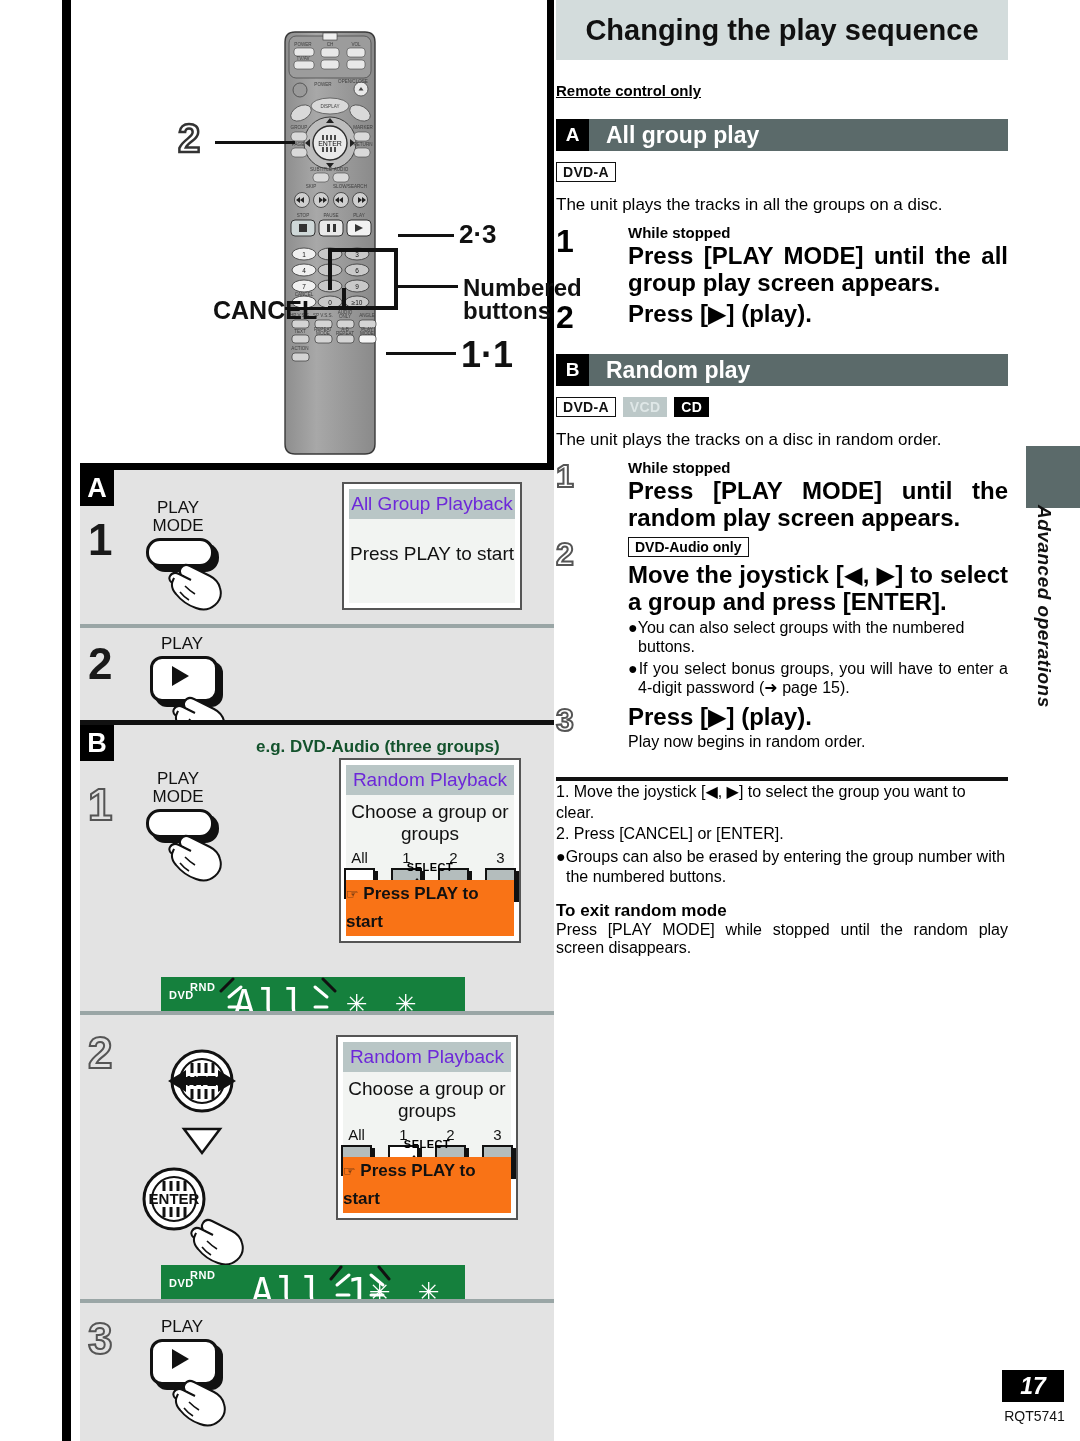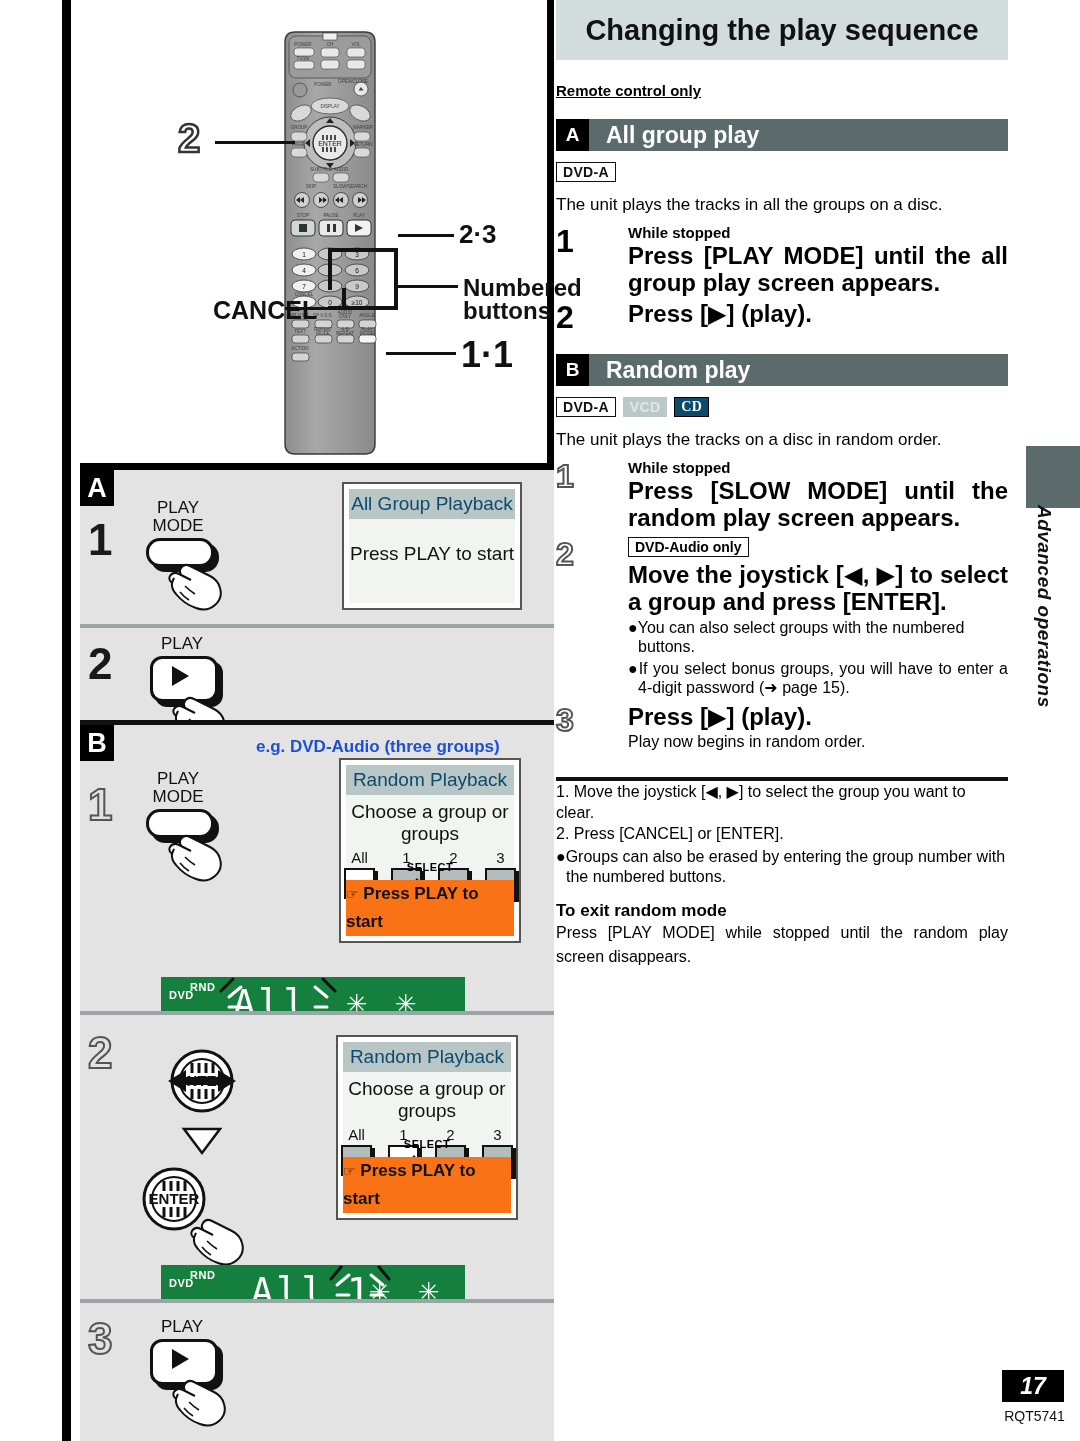--- a/index.html
+++ b/index.html
@@ -32,31 +32,31 @@
   .playglyph{position:absolute;width:0;height:0;border-left:17px solid #111;
              border-top:10px solid transparent;border-bottom:10px solid transparent;}
 
   
   .hand{position:absolute;}
   .hand svg{display:block;}
 
   
   .osd{position:absolute;background:#fff;border:2px solid #555;box-sizing:border-box;padding:5px;}
   .osd-inner{background:#f2f4f2;width:100%;height:100%;position:relative;box-sizing:border-box;}
-  .osd-title{background:#b9c6c6;text-align:center;font-size:19px;line-height:30px;color:#0c4a6e;}
+  .osd-title{background:#b9c6c6;text-align:center;font-size:19px;line-height:30px;color:#6d28d9;}
   .osd-body{text-align:center;font-size:19px;color:#111;}
   .osd-footer{position:absolute;left:0;right:0;bottom:0;background:#f97316;text-align:left;
               font-weight:bold;font-size:17px;line-height:28px;color:#111;}
   .grp-row{display:flex;justify-content:center;gap:16px;margin-top:4px;}
   .grp-cell{text-align:center;font-size:15px;color:#111;}
   .grp-box{width:27px;height:27px;border:2px solid #111;margin-top:2px;
            box-shadow:3px 3px 0 #111;background:#b4bdbd;}
   .grp-box.sel{background:#fff;}
 
-  .eg-caption{position:absolute;font-weight:bold;font-size:17px;color:#1d4ed8;}
+  .eg-caption{position:absolute;font-weight:bold;font-size:17px;color:#14532d;}
 
   
   .vfd{position:absolute;background:#15803d;margin-top:24px;}
   .vfd-lab{position:absolute;color:#fff;font-weight:bold;font-size:11px;letter-spacing:.5px;}
   .vfd-main{position:absolute;color:#fff;font-family:"DejaVu Sans Mono",monospace;
             font-size:37px;letter-spacing:3px;line-height:1;}
   .vfd-dim{position:absolute;color:#fff;font-size:26px;letter-spacing:10px;line-height:1;}
   .flash{position:absolute;}
 
   
@@ -71,38 +71,38 @@
               color:#111;padding:14px 0 13px;}
   .rc-note{font-weight:bold;font-size:15px;text-decoration:underline;margin:22px 0 0 0;}
   .band{background:#5b6a6a;height:32px;display:flex;align-items:center;margin-top:20px;}
   .band .letter{width:33px;height:32px;background:#000;color:#fff;font-weight:bold;
                 font-size:19px;display:flex;align-items:center;justify-content:center;}
   .band .btitle{color:#fff;font-weight:bold;font-size:23px;margin-left:17px;}
   .badges{margin-top:11px;display:flex;gap:7px;align-items:center;}
   .badge{font-weight:bold;font-size:14px;padding:1px 6px;border:1.5px solid #111;
          background:#fff;color:#111;letter-spacing:.3px;}
   .badge.dim{background:#bcc8c8;color:#dfe7e7;border-color:#bcc8c8;}
-  .badge.inv{background:#0c4a6e;color:#fff;border-color:#000;font-family:Liberation Serif, serif;}
+  .badge.inv{background:#000000;color:#fff;border-color:#000;}
   .lede{font-size:17px;margin-top:13px;}
   .stepblk{display:flex;margin-top:9px;}
   .sn{font-weight:bold;font-size:32px;width:44px;flex:none;line-height:34px;}
   .sn.out{color:#fff;-webkit-text-stroke:2px #555;}
   .sbody{flex:1;margin-left:28px;}
   .cond{font-weight:bold;font-size:15px;margin-bottom:1px;}
   .instr{font-weight:bold;font-size:24px;line-height:27px;text-align:justify;}
   .instr.nj{text-align:left;}
   .bul{font-size:16px;line-height:19px;margin-top:3px;padding-left:10px;text-indent:-10px;}
   .bul .d{font-weight:bold;}
   .sub{font-size:16px;margin-top:3px;}
   .inline-badge{display:inline-block;font-weight:bold;font-size:14px;padding:1px 6px;
                 border:1.5px solid #111;background:#fff;vertical-align:2px;}
   hr.thick{border:0;border-top:4px solid #111;margin:26px 0 0;}
   .subhead{font-weight:bold;font-size:17px;margin-top:14px;}
   .numline{font-size:16px;line-height:21px;}
-  .para{font-size:16px;line-height:24px;text-align:justify;}
+  .para{font-size:16px;line-height:18px;text-align:justify;}
 
   
   #side-tab{position:absolute;left:1026px;top:446px;width:54px;height:62px;background:#5b6a6a;}
   #side-text{position:absolute;left:1031px;top:505px;width:24px;
              font-weight:bold;font-style:italic;font-size:19px;color:#111;
              writing-mode:vertical-rl;letter-spacing:.5px;}
   
   #pagenum{position:absolute;left:1002px;top:1370px;width:62px;height:32px;background:#000;
            color:#fff;font-style:italic;font-weight:bold;font-size:23px;text-align:center;
            line-height:32px;}
@@ -601,21 +601,21 @@
       <span class="badge">DVD-A</span>
       <span class="badge dim">VCD</span>
       <span class="badge inv">CD</span>
     </div>
     <div class="lede">The unit plays the tracks on a disc in random order.</div>
 
     <div class="stepblk">
       <div class="sn out">1</div>
       <div class="sbody">
         <div class="cond">While stopped</div>
-        <div class="instr">Press [SLOW MODE] until the random play screen appears.</div>
+        <div class="instr">Press [PLAY MODE] until the random play screen appears.</div>
       </div>
     </div>
 
     <div class="stepblk" style="margin-top:6px;">
       <div class="sn out">2</div>
       <div class="sbody">
         <div style="margin-bottom:3px;">
           <span class="inline-badge">DVD-Audio only</span>
         </div>
         <div class="instr">Move the joystick [◀, ▶] to select a group and press [ENTER].</div>

